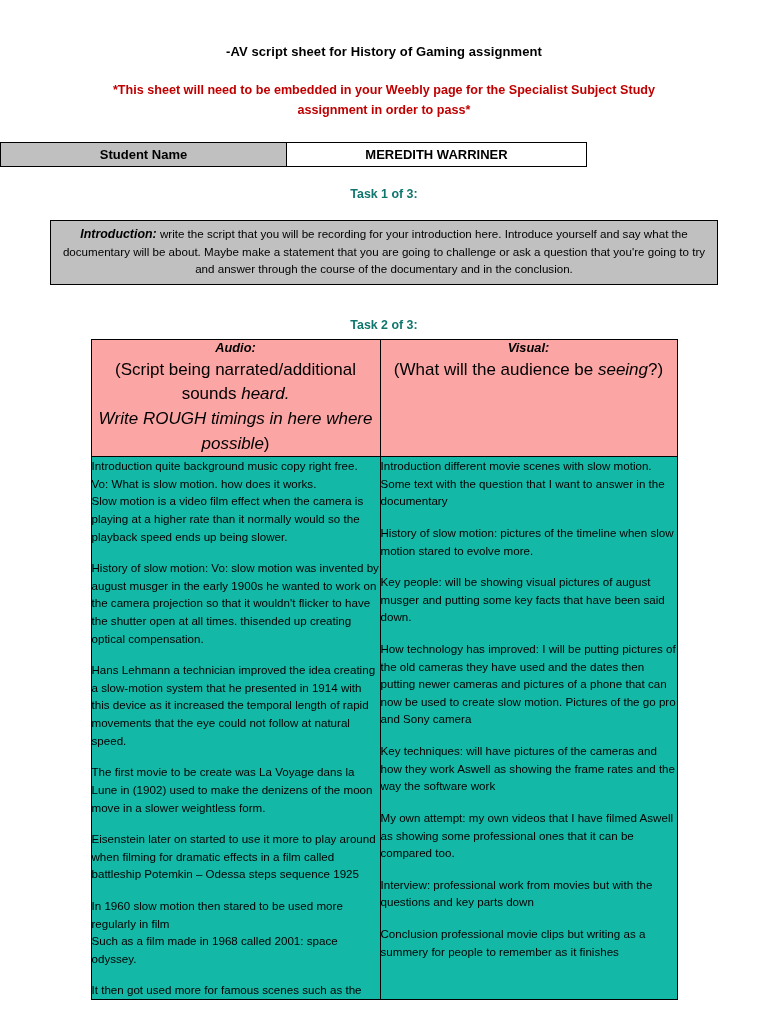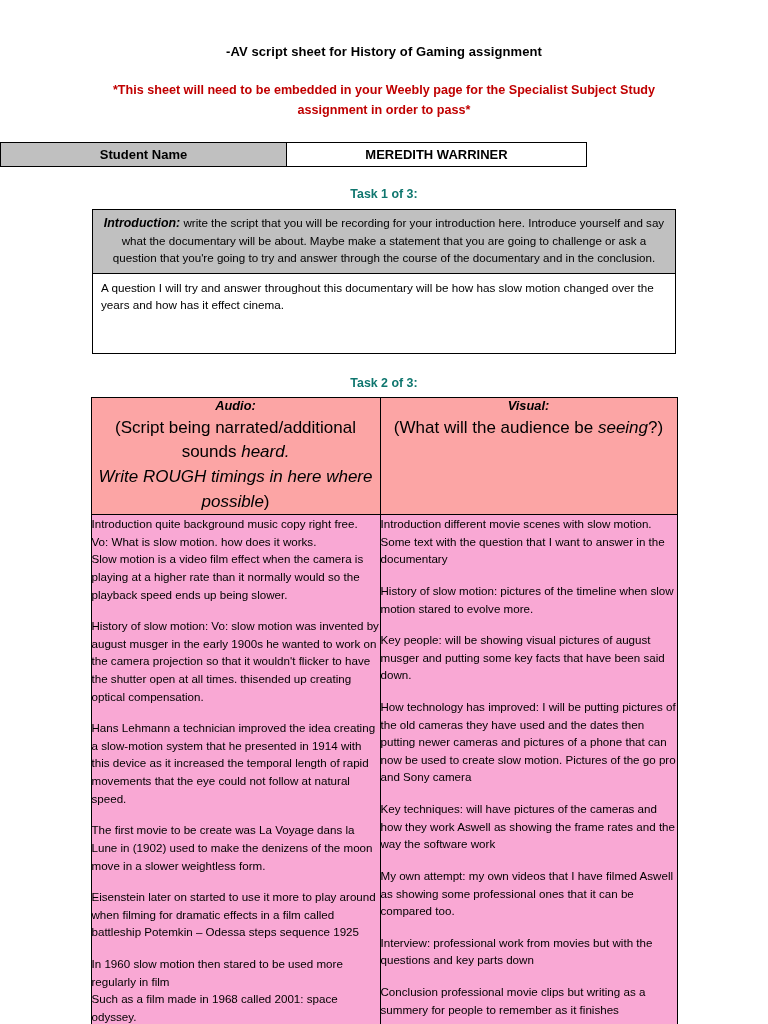--- a/index.html
+++ b/index.html
@@ -70,23 +70,23 @@
     font-weight: bold;
     color: #0f766e;
     margin: 0;
   }
   .task1-label { padding-top: 20px; padding-bottom: 7px; }
   .task2-label { padding-top: 21px; padding-bottom: 7px; }
 
   
   .task1-table {
     border-collapse: collapse;
-    width: 584px;
+    width: 668px;
     table-layout: fixed;
-    margin: 1px auto;
+    margin: 12px auto;
   }
   .task1-table td {
     border: 1.4px solid #000000;
     padding: 5px 8px 6px 8px;
     vertical-align: top;
   }
   .t1-prompt {
     background: #C0C0C0;
     text-align: center;
     font-size: 11.6px;
@@ -130,21 +130,21 @@
     display: block;
     margin-bottom: 3px;
   }
   .t2-head .hd-sub {
     font-size: 17px;
     line-height: 1.45;
     display: block;
   }
   .t2-head .hd-sub i { font-style: italic; }
   .t2-body {
-    background: #f9a8d4;
+    background: #14b8a6;
     padding: 7px 9px 10px 8px;
     font-size: 11.6px;
     line-height: 1.52;
     height: 498px;
   }
   .t2-body p {
     margin: 0 0 14px 0;
     white-space: pre-line;
   }
   .t2-body p:last-child { margin-bottom: 0; }
@@ -170,23 +170,20 @@
     </table>
 
   <p class="task-label task1-label">Task 1 of 3:</p>
 
   <table class="task1-table">
     <tbody>
         <tr>
       <td class="t1-prompt">
         <b>Introduction:</b><span> write the script that you will be recording for your introduction here. Introduce yourself and say what the documentary will be about. Maybe make a statement that you are going to challenge or ask a question that you're going to try and answer through the course of the documentary and in the conclusion.</span>
       </td>
-    </tr>
-    <tr>
-      <td class="t1-answer">A question I will try and answer throughout this documentary will be how has slow motion changed over the years and how has it effect cinema.</td>
     </tr>
   </tbody>
     </table>
 
   <p class="task-label task2-label">Task 2 of 3:</p>
 
   <table class="task2-table">
     <tbody>
         <tr>
       <td class="t2-head col-audio">

